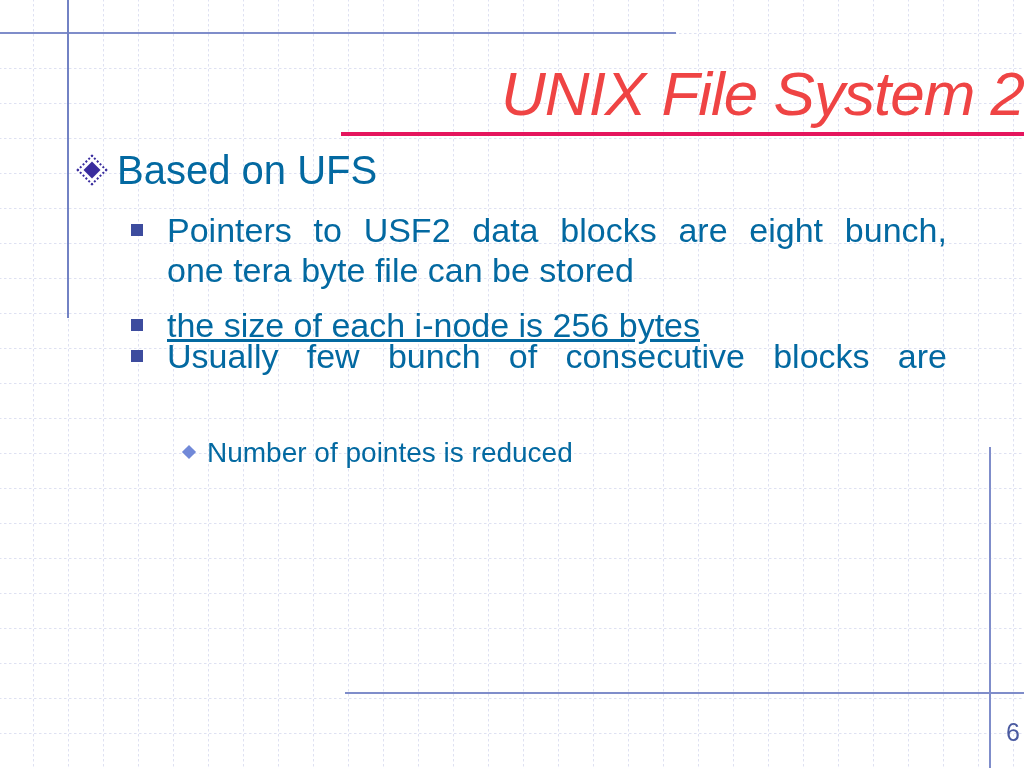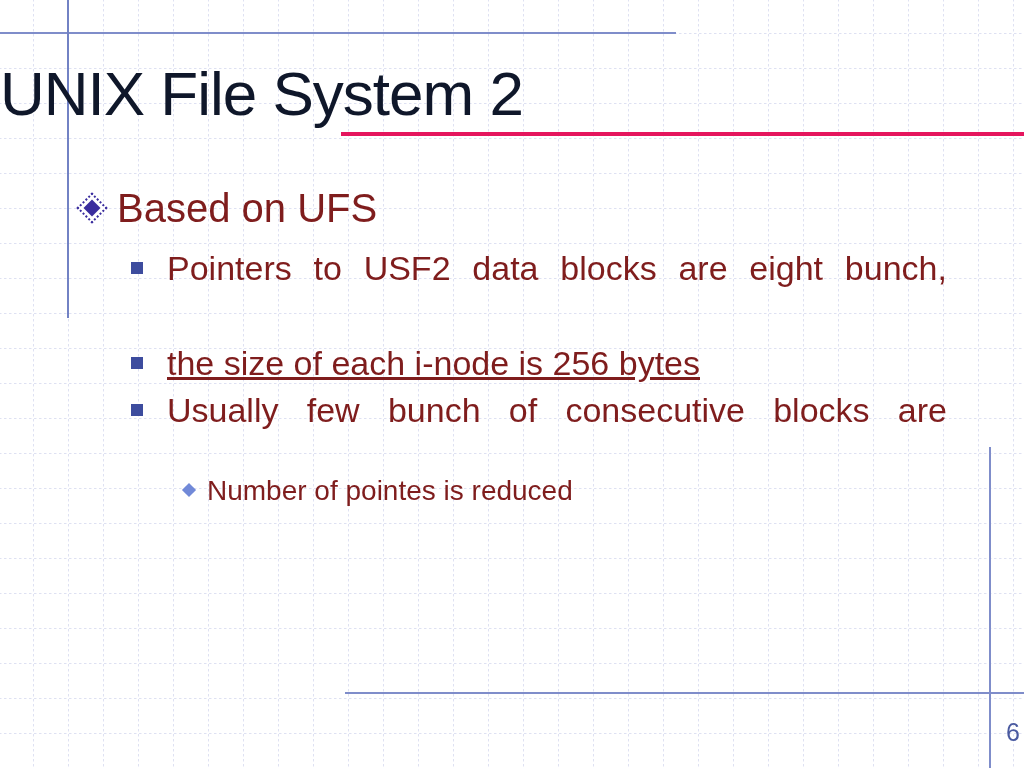--- a/index.html
+++ b/index.html
@@ -11,32 +11,32 @@
   .grid-svg{position:absolute;left:0;top:0;z-index:0;}
 
   
   .line{position:absolute;background:#7F8DCA;z-index:1;}
   .line-top-h{left:0;top:32px;width:676px;height:1.6px;}
   .line-left-v{left:67px;top:0;width:2px;height:318px;background:#7282C4;}
   .line-right-v{left:989px;top:447px;width:1.6px;height:321px;}
   .line-bottom-h{left:345px;top:692px;width:679px;height:1.6px;}
 
   
-  .title{position:absolute;left:0;top:58px;width:1024px;text-align:left;
-         font-size:62px;line-height:72px;color:#0f172a;letter-spacing:-1px;z-index:2;}
+  .title{position:absolute;left:0;top:58px;width:1024px;text-align:right;
+         font-size:62px;line-height:72px;color:#ef4444;letter-spacing:-1px;z-index:2;font-style:italic;}
   .red-underline{position:absolute;left:341px;top:132px;width:683px;height:3.5px;
          background:#E5155E;z-index:2;}
 
   
-  .row{position:absolute;z-index:2;color:#7f1d1d;margin-top:38px;}
+  .row{position:absolute;z-index:2;color:#0369a1;}
   .l1-row{left:78px;top:148px;width:870px;font-size:40px;line-height:44px;}
   .l1-text{position:absolute;left:39px;top:0;white-space:nowrap;}
 
   .l2-para{left:131px;top:0;width:816px;font-size:34px;line-height:40px;}
-  .l2a{top:210px;} .l2b{top:305px;text-decoration:underline;} .l2c{top:352px;}
+  .l2a{top:210px;} .l2b{top:305px;text-decoration:underline;} .l2c{top:336px;}
   .l2-text{margin-left:36px;width:780px;}
   .plain-line{white-space:nowrap;}
   .justified{display:flex;justify-content:space-between;white-space:nowrap;}
 
   .l3-row{left:184px;top:437px;font-size:28px;line-height:32px;}
   .l3-text{position:absolute;left:23px;top:0;white-space:nowrap;}
 
   
   .diamond-l1{position:absolute;left:3px;top:11px;width:18px;height:18px;
       transform:rotate(45deg);border:2px dotted #3A2D9E;background:#ffffff;}
@@ -82,20 +82,21 @@
       <div class="justified">
           <span>Pointers</span>
           <span>to</span>
           <span>USF2</span>
           <span>data</span>
           <span>blocks</span>
           <span>are</span>
           <span>eight</span>
           <span>bunch,</span>
         </div>
+      <div class="plain-line">one tera byte file can be stored</div>
     </div>
   </div>
 
   <div class="row l2-para l2b">
     <span class="bullet-sq"></span>
     <div class="l2-text">
       <div class="plain-line">the size of each i-node is 256 bytes</div>
     </div>
   </div>
 

